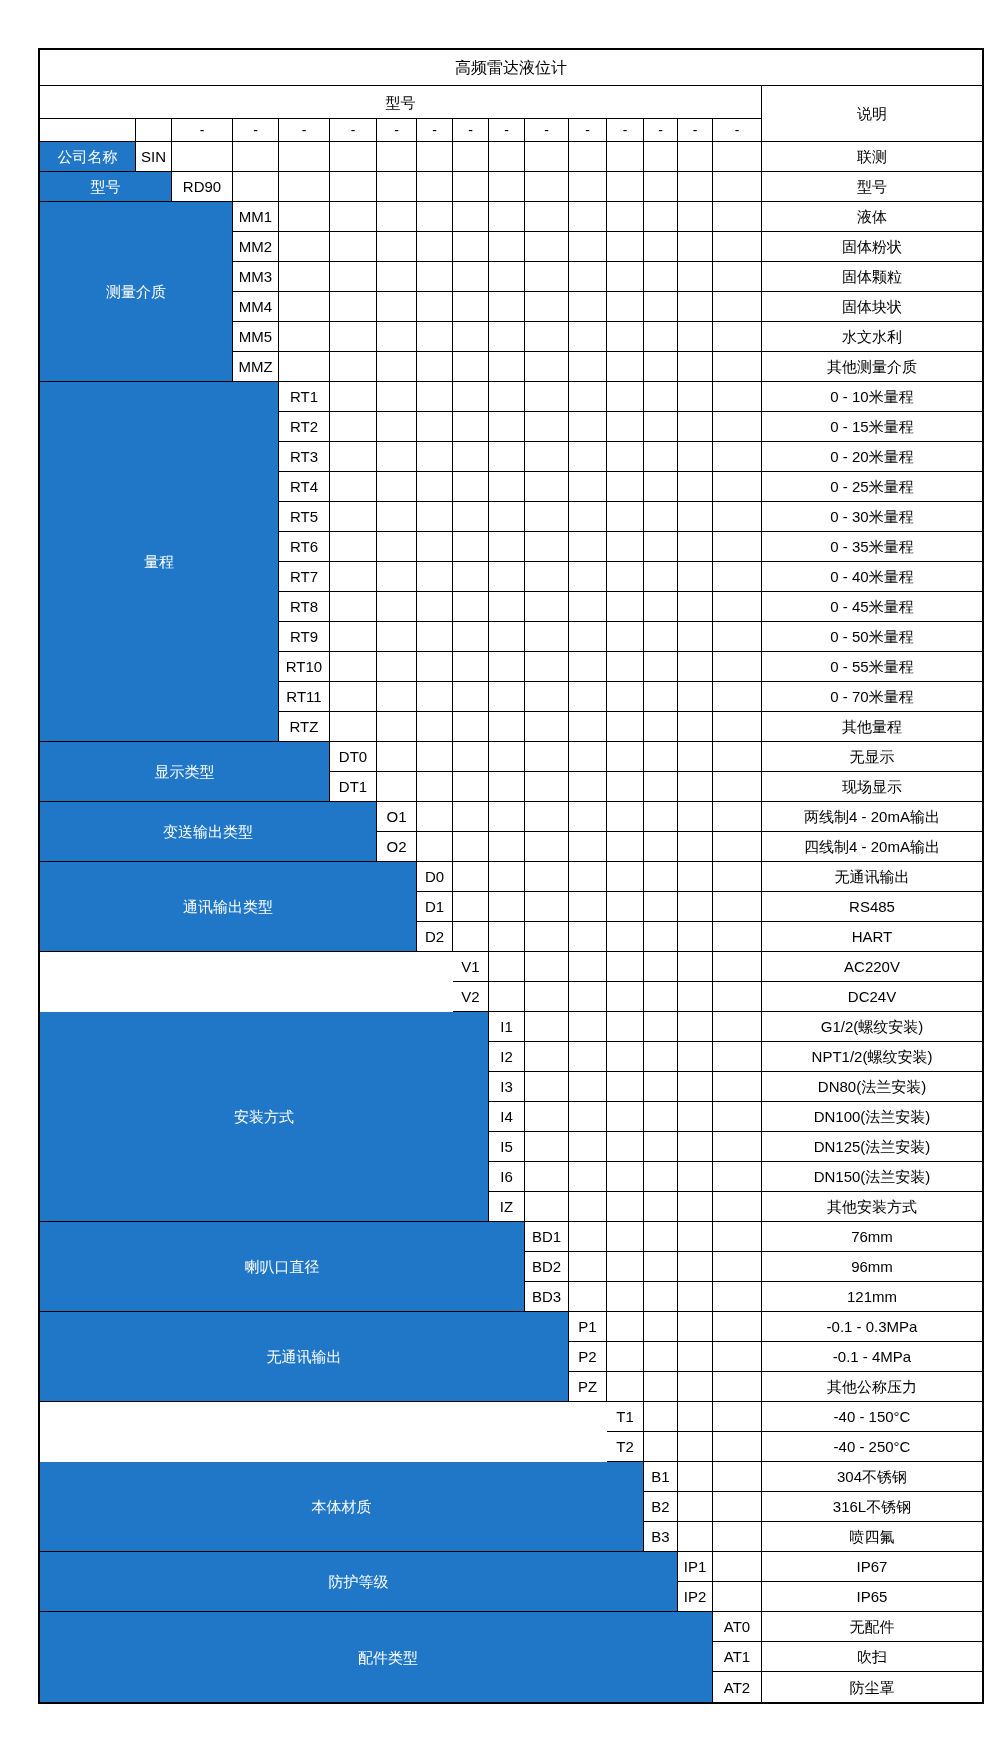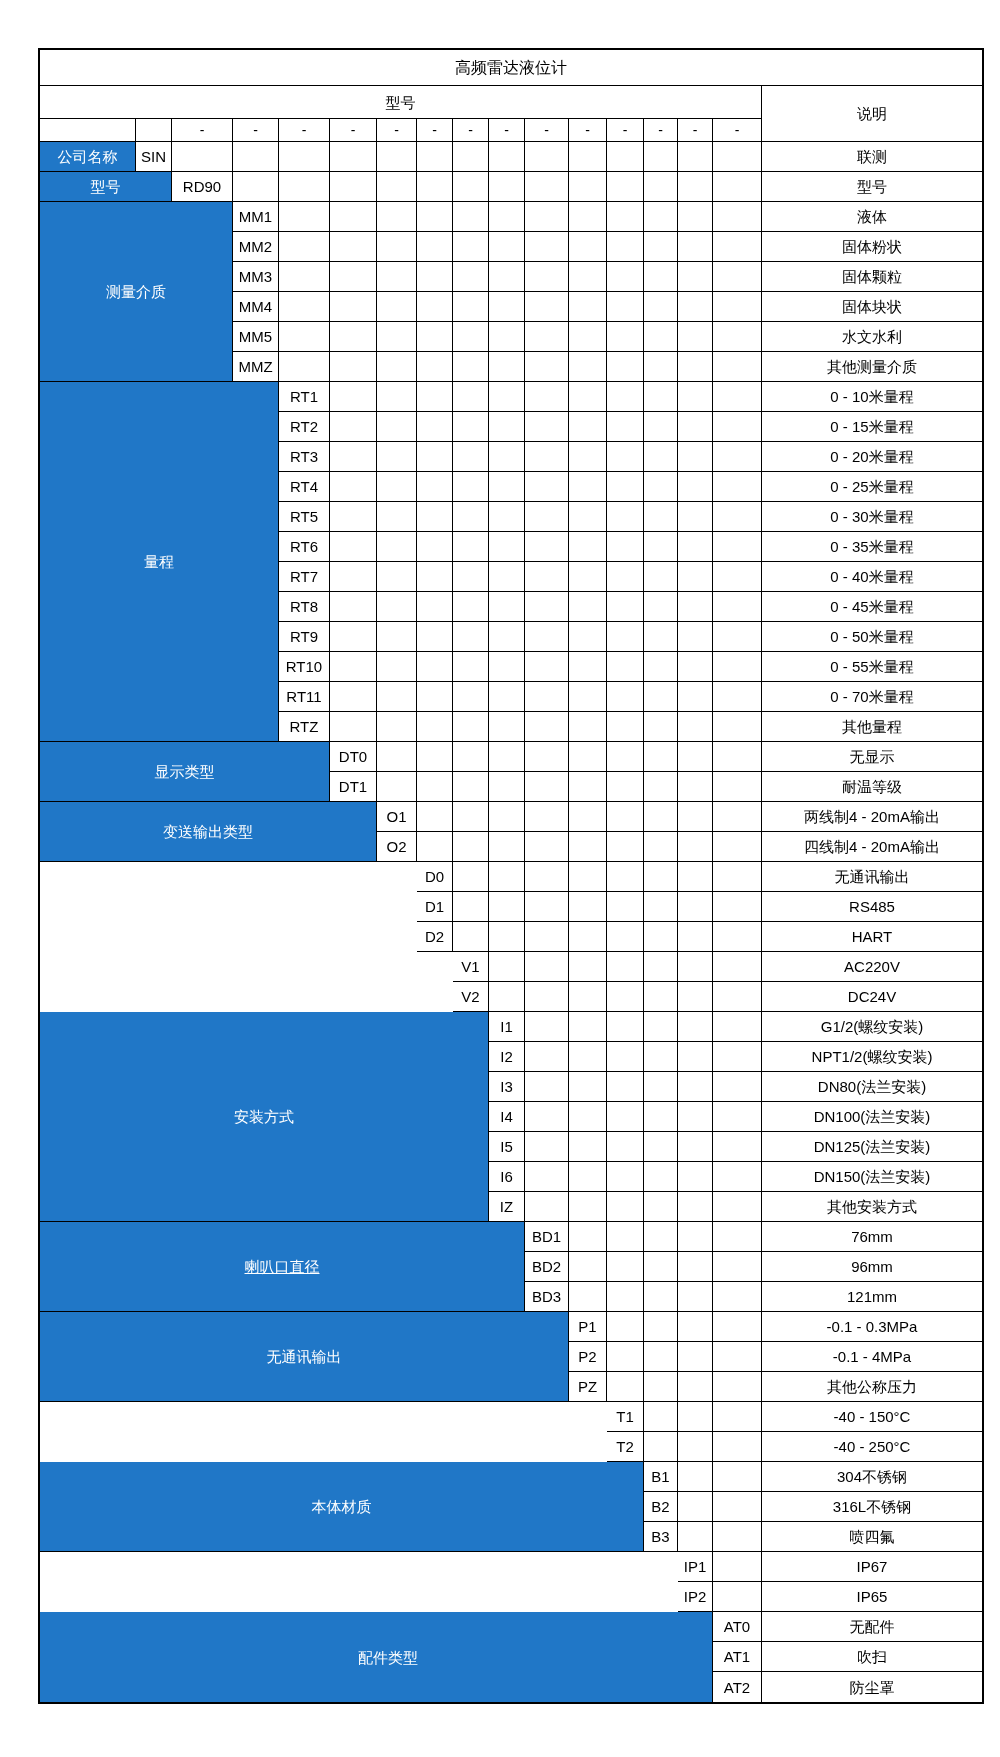--- a/index.html
+++ b/index.html
@@ -366,21 +366,21 @@
       <div class="cell " style="grid-area: 25 / 7 / 26 / 8;"></div>
       <div class="cell " style="grid-area: 25 / 8 / 26 / 9;"></div>
       <div class="cell " style="grid-area: 25 / 9 / 26 / 10;"></div>
       <div class="cell " style="grid-area: 25 / 10 / 26 / 11;"></div>
       <div class="cell " style="grid-area: 25 / 11 / 26 / 12;"></div>
       <div class="cell " style="grid-area: 25 / 12 / 26 / 13;"></div>
       <div class="cell " style="grid-area: 25 / 13 / 26 / 14;"></div>
       <div class="cell " style="grid-area: 25 / 14 / 26 / 15;"></div>
       <div class="cell " style="grid-area: 25 / 15 / 26 / 16;"></div>
       <div class="cell " style="grid-area: 25 / 16 / 26 / 17;"></div>
-      <div class="cell no-r" style="grid-area: 25 / 17 / 26 / 18;">耐温等级</div>
+      <div class="cell no-r" style="grid-area: 25 / 17 / 26 / 18;">现场显示</div>
       <div class="cell blue" style="grid-area: 26 / 1 / 28 / 7;">变送输出类型</div>
       <div class="cell " style="grid-area: 26 / 7 / 27 / 8;">O1</div>
       <div class="cell " style="grid-area: 26 / 8 / 27 / 9;"></div>
       <div class="cell " style="grid-area: 26 / 9 / 27 / 10;"></div>
       <div class="cell " style="grid-area: 26 / 10 / 27 / 11;"></div>
       <div class="cell " style="grid-area: 26 / 11 / 27 / 12;"></div>
       <div class="cell " style="grid-area: 26 / 12 / 27 / 13;"></div>
       <div class="cell " style="grid-area: 26 / 13 / 27 / 14;"></div>
       <div class="cell " style="grid-area: 26 / 14 / 27 / 15;"></div>
       <div class="cell " style="grid-area: 26 / 15 / 27 / 16;"></div>
@@ -390,20 +390,21 @@
       <div class="cell " style="grid-area: 27 / 8 / 28 / 9;"></div>
       <div class="cell " style="grid-area: 27 / 9 / 28 / 10;"></div>
       <div class="cell " style="grid-area: 27 / 10 / 28 / 11;"></div>
       <div class="cell " style="grid-area: 27 / 11 / 28 / 12;"></div>
       <div class="cell " style="grid-area: 27 / 12 / 28 / 13;"></div>
       <div class="cell " style="grid-area: 27 / 13 / 28 / 14;"></div>
       <div class="cell " style="grid-area: 27 / 14 / 28 / 15;"></div>
       <div class="cell " style="grid-area: 27 / 15 / 28 / 16;"></div>
       <div class="cell " style="grid-area: 27 / 16 / 28 / 17;"></div>
       <div class="cell no-r" style="grid-area: 27 / 17 / 28 / 18;">四线制4 - 20mA输出</div>
+      <div class="cell blue" style="grid-area: 28 / 1 / 31 / 8;">通讯输出类型</div>
       <div class="cell " style="grid-area: 28 / 8 / 29 / 9;">D0</div>
       <div class="cell " style="grid-area: 28 / 9 / 29 / 10;"></div>
       <div class="cell " style="grid-area: 28 / 10 / 29 / 11;"></div>
       <div class="cell " style="grid-area: 28 / 11 / 29 / 12;"></div>
       <div class="cell " style="grid-area: 28 / 12 / 29 / 13;"></div>
       <div class="cell " style="grid-area: 28 / 13 / 29 / 14;"></div>
       <div class="cell " style="grid-area: 28 / 14 / 29 / 15;"></div>
       <div class="cell " style="grid-area: 28 / 15 / 29 / 16;"></div>
       <div class="cell " style="grid-area: 28 / 16 / 29 / 17;"></div>
       <div class="cell no-r" style="grid-area: 28 / 17 / 29 / 18;">无通讯输出</div>
@@ -495,21 +496,21 @@
       <div class="cell " style="grid-area: 38 / 16 / 39 / 17;"></div>
       <div class="cell no-r" style="grid-area: 38 / 17 / 39 / 18;">DN150(法兰安装)</div>
       <div class="cell " style="grid-area: 39 / 10 / 40 / 11;">IZ</div>
       <div class="cell " style="grid-area: 39 / 11 / 40 / 12;"></div>
       <div class="cell " style="grid-area: 39 / 12 / 40 / 13;"></div>
       <div class="cell " style="grid-area: 39 / 13 / 40 / 14;"></div>
       <div class="cell " style="grid-area: 39 / 14 / 40 / 15;"></div>
       <div class="cell " style="grid-area: 39 / 15 / 40 / 16;"></div>
       <div class="cell " style="grid-area: 39 / 16 / 40 / 17;"></div>
       <div class="cell no-r" style="grid-area: 39 / 17 / 40 / 18;">其他安装方式</div>
-      <div class="cell blue" style="grid-area: 40 / 1 / 43 / 11; text-decoration: underline;">喇叭口直径</div>
+      <div class="cell blue" style="grid-area: 40 / 1 / 43 / 11;">喇叭口直径</div>
       <div class="cell " style="grid-area: 40 / 11 / 41 / 12;">BD1</div>
       <div class="cell " style="grid-area: 40 / 12 / 41 / 13;"></div>
       <div class="cell " style="grid-area: 40 / 13 / 41 / 14;"></div>
       <div class="cell " style="grid-area: 40 / 14 / 41 / 15;"></div>
       <div class="cell " style="grid-area: 40 / 15 / 41 / 16;"></div>
       <div class="cell " style="grid-area: 40 / 16 / 41 / 17;"></div>
       <div class="cell no-r" style="grid-area: 40 / 17 / 41 / 18;">76mm</div>
       <div class="cell " style="grid-area: 41 / 11 / 42 / 12;">BD2</div>
       <div class="cell " style="grid-area: 41 / 12 / 42 / 13;"></div>
       <div class="cell " style="grid-area: 41 / 13 / 42 / 14;"></div>
@@ -559,20 +560,21 @@
       <div class="cell " style="grid-area: 48 / 16 / 49 / 17;"></div>
       <div class="cell no-r" style="grid-area: 48 / 17 / 49 / 18;">304不锈钢</div>
       <div class="cell " style="grid-area: 49 / 14 / 50 / 15;">B2</div>
       <div class="cell " style="grid-area: 49 / 15 / 50 / 16;"></div>
       <div class="cell " style="grid-area: 49 / 16 / 50 / 17;"></div>
       <div class="cell no-r" style="grid-area: 49 / 17 / 50 / 18;">316L不锈钢</div>
       <div class="cell " style="grid-area: 50 / 14 / 51 / 15;">B3</div>
       <div class="cell " style="grid-area: 50 / 15 / 51 / 16;"></div>
       <div class="cell " style="grid-area: 50 / 16 / 51 / 17;"></div>
       <div class="cell no-r" style="grid-area: 50 / 17 / 51 / 18;">喷四氟</div>
+      <div class="cell blue" style="grid-area: 51 / 1 / 53 / 15;">防护等级</div>
       <div class="cell " style="grid-area: 51 / 15 / 52 / 16;">IP1</div>
       <div class="cell " style="grid-area: 51 / 16 / 52 / 17;"></div>
       <div class="cell no-r" style="grid-area: 51 / 17 / 52 / 18;">IP67</div>
       <div class="cell " style="grid-area: 52 / 15 / 53 / 16;">IP2</div>
       <div class="cell " style="grid-area: 52 / 16 / 53 / 17;"></div>
       <div class="cell no-r" style="grid-area: 52 / 17 / 53 / 18;">IP65</div>
       <div class="cell blue no-b" style="grid-area: 53 / 1 / 56 / 16; padding-left: 24px;">配件类型</div>
       <div class="cell " style="grid-area: 53 / 16 / 54 / 17;">AT0</div>
       <div class="cell no-r" style="grid-area: 53 / 17 / 54 / 18;">无配件</div>
       <div class="cell " style="grid-area: 54 / 16 / 55 / 17;">AT1</div>

